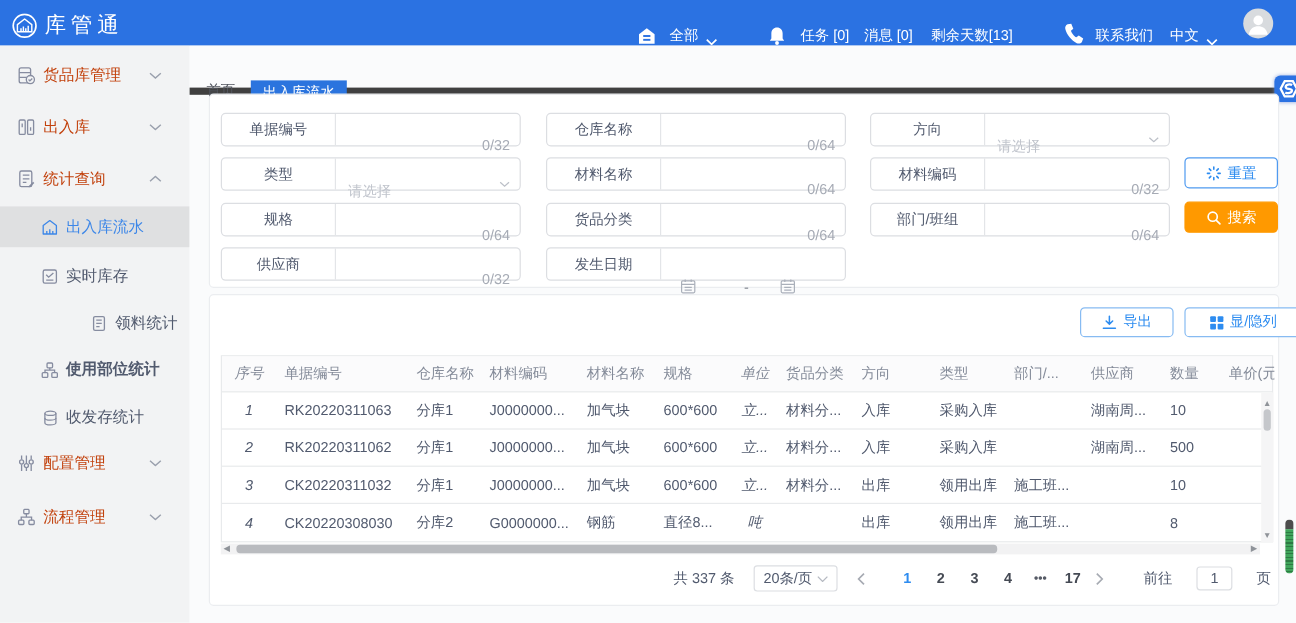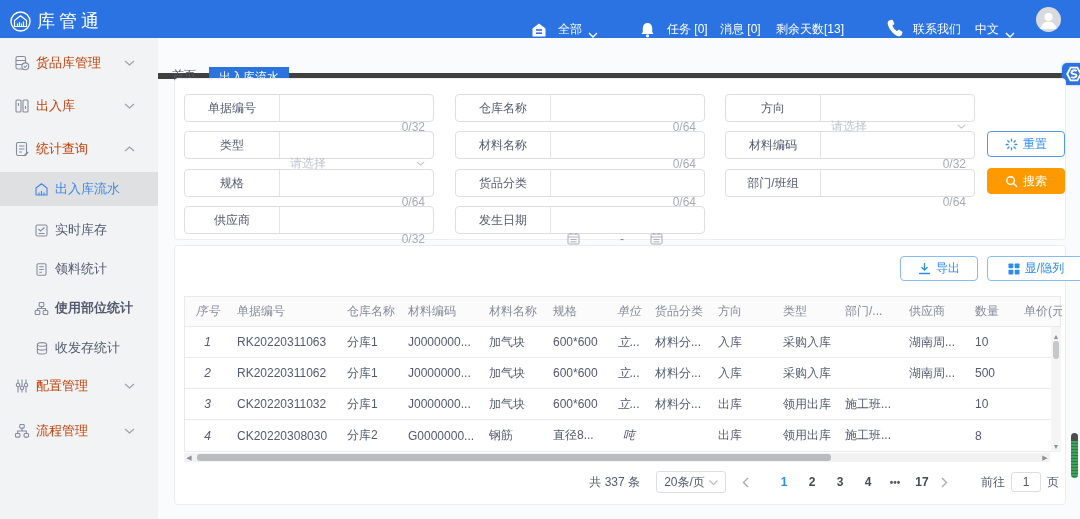--- a/index.html
+++ b/index.html
@@ -33,21 +33,21 @@
   .tab-active { position:absolute; left:51px; top:13px; height:21px; padding:0 10px; background:#2b74de; color:#fff; font-size:12px; display:flex; align-items:center; }
   .float-svc { position:absolute; left:904px; top:9px; width:24px; height:22px; background:#2b72e2; border-radius:5px; display:flex; align-items:center; justify-content:center; box-shadow:0 0 3px rgba(120,150,220,.6); }
 
   .card { position:absolute; background:#fff; border:1px solid #ebedf0; border-radius:4px; }
   .filter-card { left:16px; top:40px; width:892px; height:162px; }
   .table-card  { left:16px; top:207px; width:892px; height:260px; }
 
   
   .ffield { position:absolute; width:250px; height:28px; border:1px solid #dcdee2; border-radius:4px; background:#fff; display:flex; align-items:center; }
   .ffield .flabel { width:95px; text-align:center; font-size:12px; color:#515a6e; border-right:1px solid #e3e5e8; height:100%; line-height:26px; flex:none; }
-  .ffield .fvalue { flex:1; position:relative; height:100%; display:flex; align-items:center; padding:0 8px 0 10px; font-size:12px;margin-top:37px; }
+  .ffield .fvalue { flex:1; position:relative; height:100%; display:flex; padding:0 8px 0 10px; font-size:12px;margin-top:37px; }
   .ffield .placeholder { color:#c0c4cc; }
   .ffield .counter { margin-left:auto; color:#a6abb5; font-size:12px; }
   .ffield .sel-chev { margin-left:auto; color:#b6bac2; }
   .fdate { display:flex; align-items:center; gap:0; color:#9aa0ab; }
   .fdate .dash { margin:0 26px 0 40px; color:#80868f; }
 
   .btn { position:absolute; width:78px; height:26px; border-radius:4px; font-size:12px; display:flex; align-items:center; justify-content:center; gap:5px; cursor:pointer; }
   .btn-reset { left:812px; top:52px; background:#fff; border:1px solid #4f9af0; color:#2d8cf0; }
   .btn-search { left:812px; top:89px; background:#f90; border:1px solid #f90; color:#fff; }
 
@@ -77,21 +77,21 @@
   .hscroll .thumb { position:absolute; left:13px; top:1px; width:634px; height:7px; background:#b9bbbf; border-radius:3px; }
 
   
   .pager { position:absolute; right:6px; top:225px; height:22px; display:flex; align-items:center; font-size:12px; color:#515a6e; }
   .pg-total { margin-right:16px; color:#515a6e; }
   .pg-size { width:70px; height:22px; border:1px solid #dcdee2; border-radius:3px; display:flex; align-items:center; justify-content:center; gap:4px; color:#515a6e; background:#fff; margin-right:16px; }
   .pg-arrow { width:22px; text-align:center; color:#999ea8; }
   .pg-num { width:28px; text-align:center; color:#454a54; font-weight:bold; }
   .pg-num.cur { color:#2d8cf0; }
   .pg-dots { width:26px; text-align:center; color:#565b66; font-weight:bold; font-size:10px; }
-  .pg-goto { margin-left:18px; display:flex; align-items:center; gap:6px; }
+  .pg-goto { margin-left:18px; display:flex; align-items:center; gap:20px; }
   .pg-input { width:30px; height:20px; border:1px solid #dcdee2; border-radius:3px; text-align:center; line-height:18px; background:#fff; }
 
   
   .win-scroll { position:absolute; left:1071px; top:433px; width:7px; height:45px; border-radius:4px; overflow:hidden; }
   .win-scroll .cap { position:absolute; left:0; top:0; width:7px; height:8px; background:#4d4d4d; }
   .win-scroll .body { position:absolute; left:0; top:8px; width:7px; height:37px;
      background:repeating-linear-gradient(180deg,#3fa45b 0px,#3fa45b 2px,#2d7a43 2px,#2d7a43 3px); }
 
   svg { display:block; }
 </style>
@@ -233,21 +233,21 @@
   <div class="submenu-item" style="top:172px;">
     <span class="mi-icon">
       <svg width="15" height="15" viewBox="0 0 15 15" fill="none" stroke="#868ca0" stroke-width="1.1">
         <rect x="2" y="2" width="11" height="11" rx="1.4"></rect>
         <path d="M4.5 6 L6.5 8 L10.5 4.5 M4.5 10.5 H10.5"></path>
       </svg>
     </span>
     <span class="mi-label">实时库存</span>
   </div>
 
-  <div class="submenu-item" style="top:211px;">
+  <div class="submenu-item" style="top:211px;margin-left:41px;">
     <span class="mi-icon">
       <svg width="15" height="15" viewBox="0 0 15 15" fill="none" stroke="#868ca0" stroke-width="1.1">
         <rect x="3" y="1.8" width="9" height="11.5" rx="1.2"></rect>
         <path d="M5.2 4.8 H9.8 M5.2 7.5 H9.8 M5.2 10.2 H8"></path>
       </svg>
     </span>
     <span class="mi-label">领料统计</span>
   </div>
 
   <div class="submenu-item" style="top:250px;font-weight:bold;">

